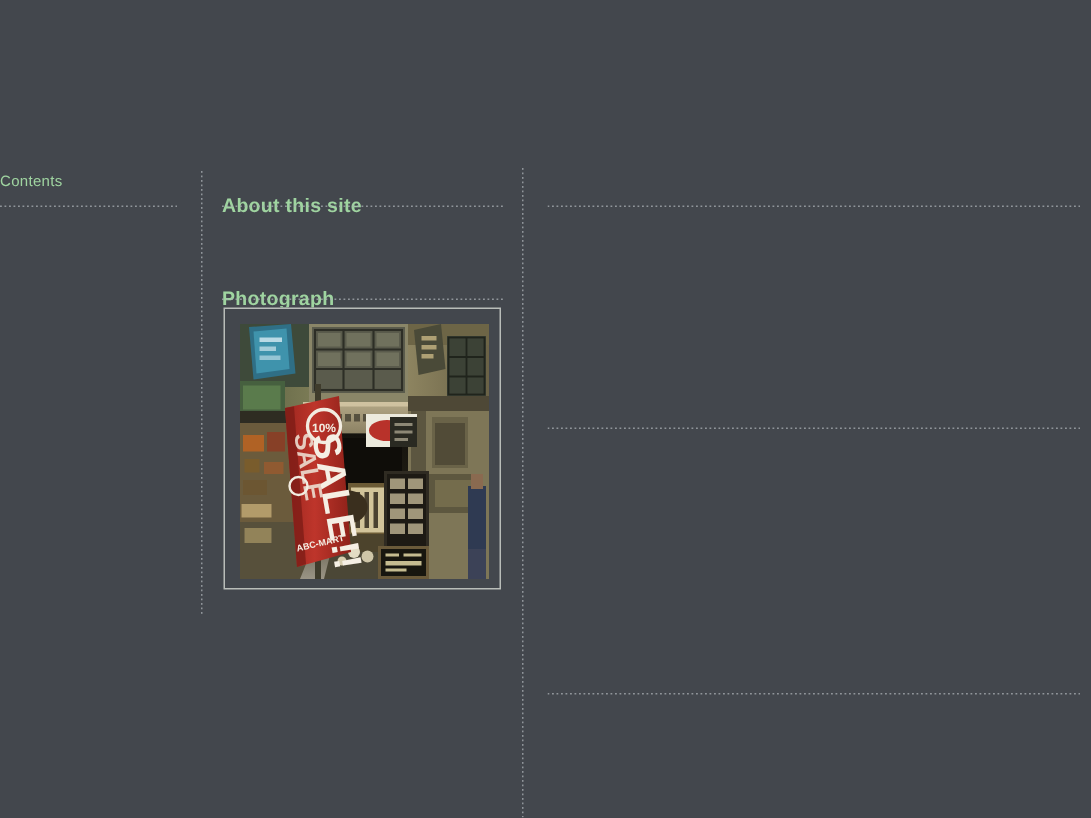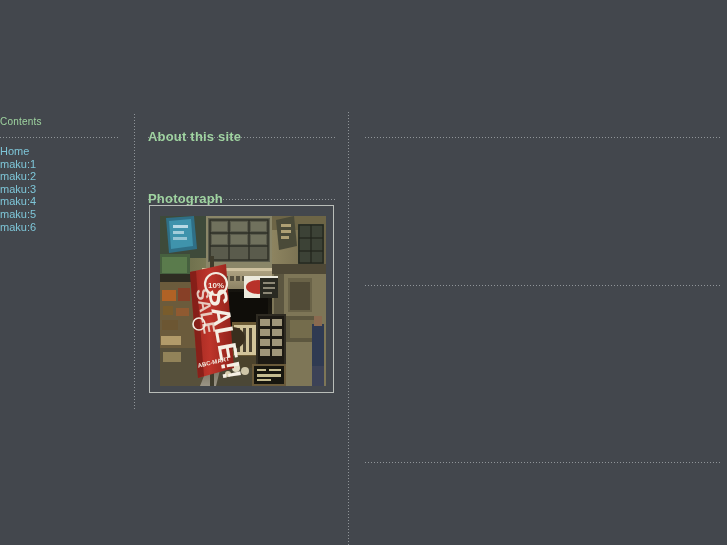--- a/index.html
+++ b/index.html
@@ -127,29 +127,20 @@
   #right-rule-1 { top: 137px; }
   #right-rule-2 { top: 285px; }
   #right-rule-3 { top: 462px; }
 </style>
 </head>
 <body>
 
 <div id="sidebar">
   <div id="sidebar-title">Contents</div>
   <div class="hdotted" id="sidebar-rule"></div>
-  <nav id="sidebar-nav">
-    <a class="nav-item" href="#">Home</a>
-    <a class="nav-item" href="#">maku:1</a>
-    <a class="nav-item" href="#">maku:2</a>
-    <a class="nav-item" href="#">maku:3</a>
-    <a class="nav-item" href="#">maku:4</a>
-    <a class="nav-item" href="#">maku:5</a>
-    <a class="nav-item" href="#">maku:6</a>
-  </nav>
 </div>
 
 <div class="vdotted" id="sidebar-divider"></div>
 
 <div id="main">
   <h2 class="section-heading" id="about-heading">About this site</h2>
   <h2 class="section-heading" id="photo-heading">Photograph</h2>
 </div>
 <div class="hdotted" id="about-rule"></div>
 <div class="hdotted" id="photo-rule"></div>

